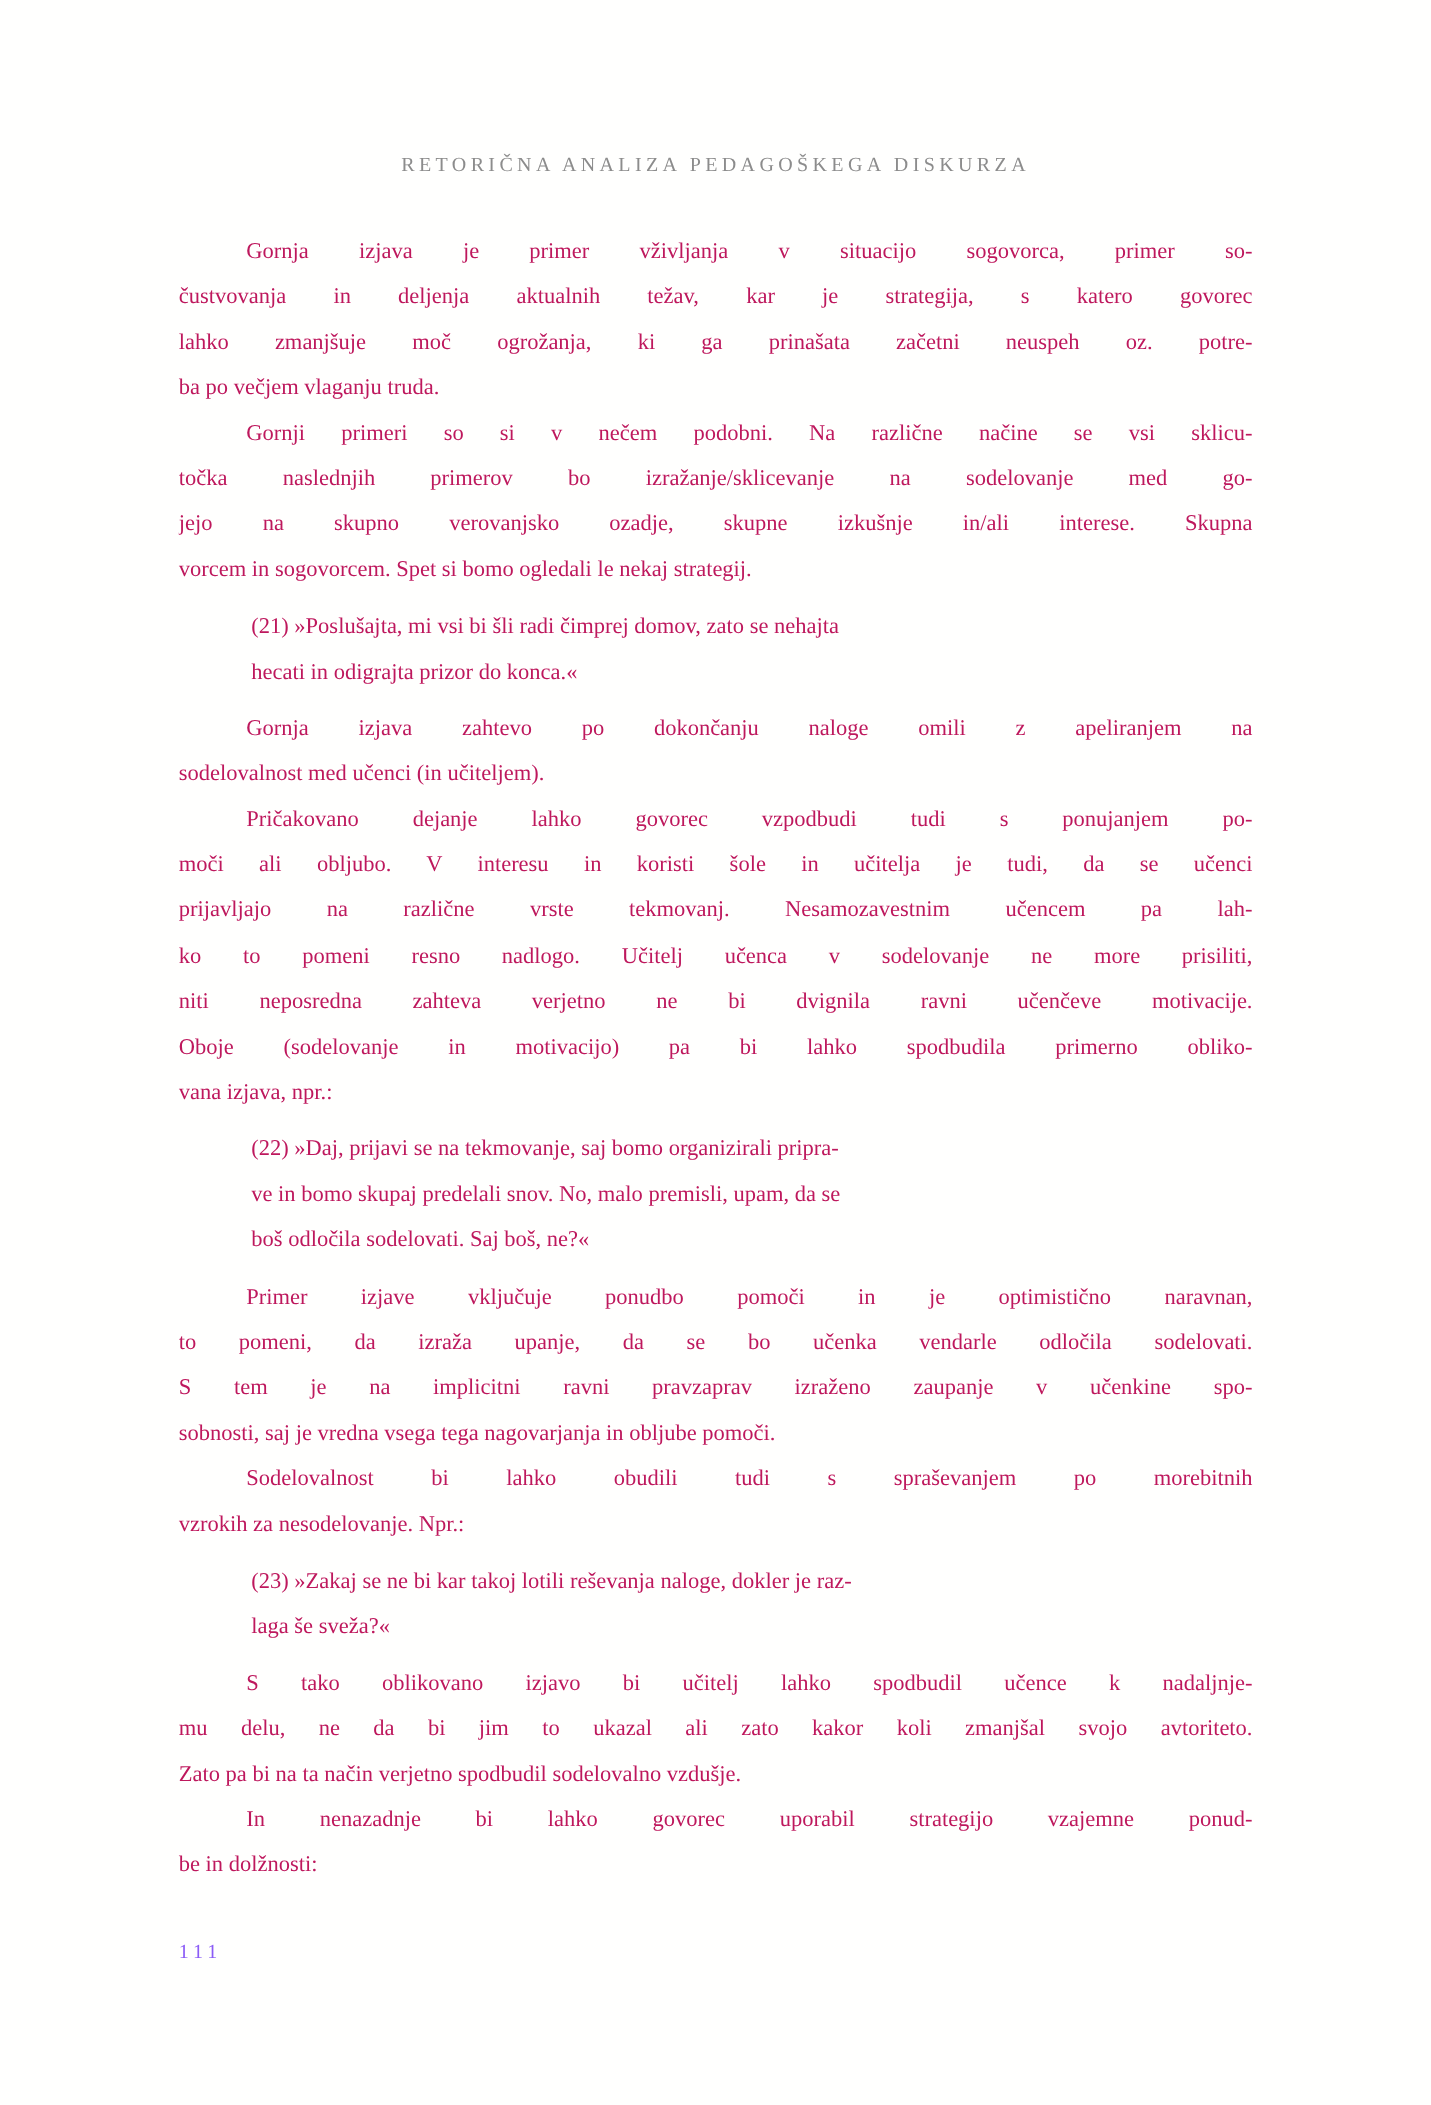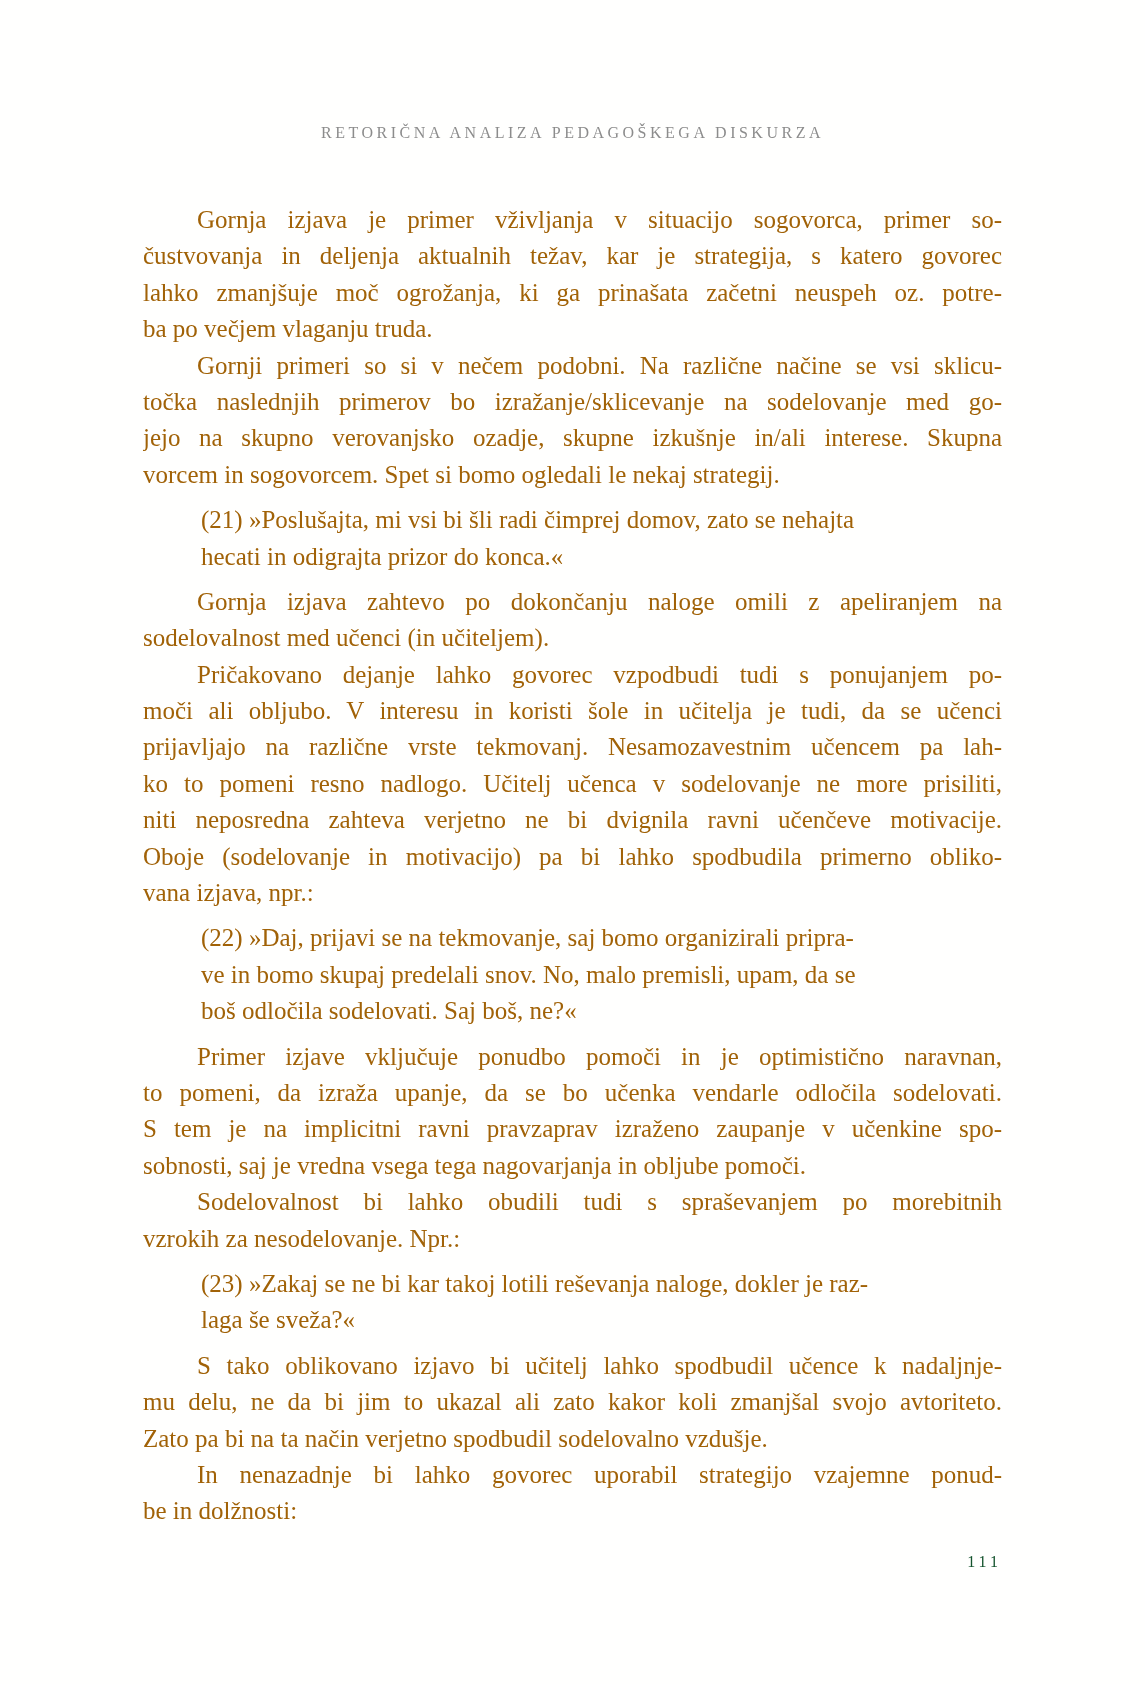--- a/index.html
+++ b/index.html
@@ -18,25 +18,25 @@
     width: 100%;
     text-align: center;
     font-size: 16px;
     letter-spacing: 3.5px;
     color: #8c8c8c;
     white-space: nowrap;
   }
   .text-block {
     position: absolute;
     left: 143px;
-    top: 202px;
+    top: 182px;
     width: 859px;
-    font-size: 25px;
+    font-size: 18px;
     line-height: 36.4px;
-    color: #a16207;
+    color: #be185d;
   }
   .para { margin: 0; }
   .para .line {
     text-align: justify;
     text-align-last: justify;
     height: 36.4px;
     overflow: hidden;
   }
   .para .line.first { margin-left: 54px; }
   .para .line.last { text-align: center; text-align-last: left; }
@@ -47,24 +47,23 @@
     text-align: left;
     text-align-last: left;
     height: 36.4px;
     overflow: hidden;
   }
   .page-number {
     position: absolute;
     top: 1553px;
     left: 143px;
     width: 859px;
-    text-align: right;
     font-size: 16px;
     letter-spacing: 4px;
-    color: #14532d;
+    color: #8b5cf6;
   }
 </style>
 </head>
 <body>
 
 <div class="page">
   <div class="running-head">RETORIČNA ANALIZA PEDAGOŠKEGA DISKURZA</div>
 
   <div class="text-block">
 

